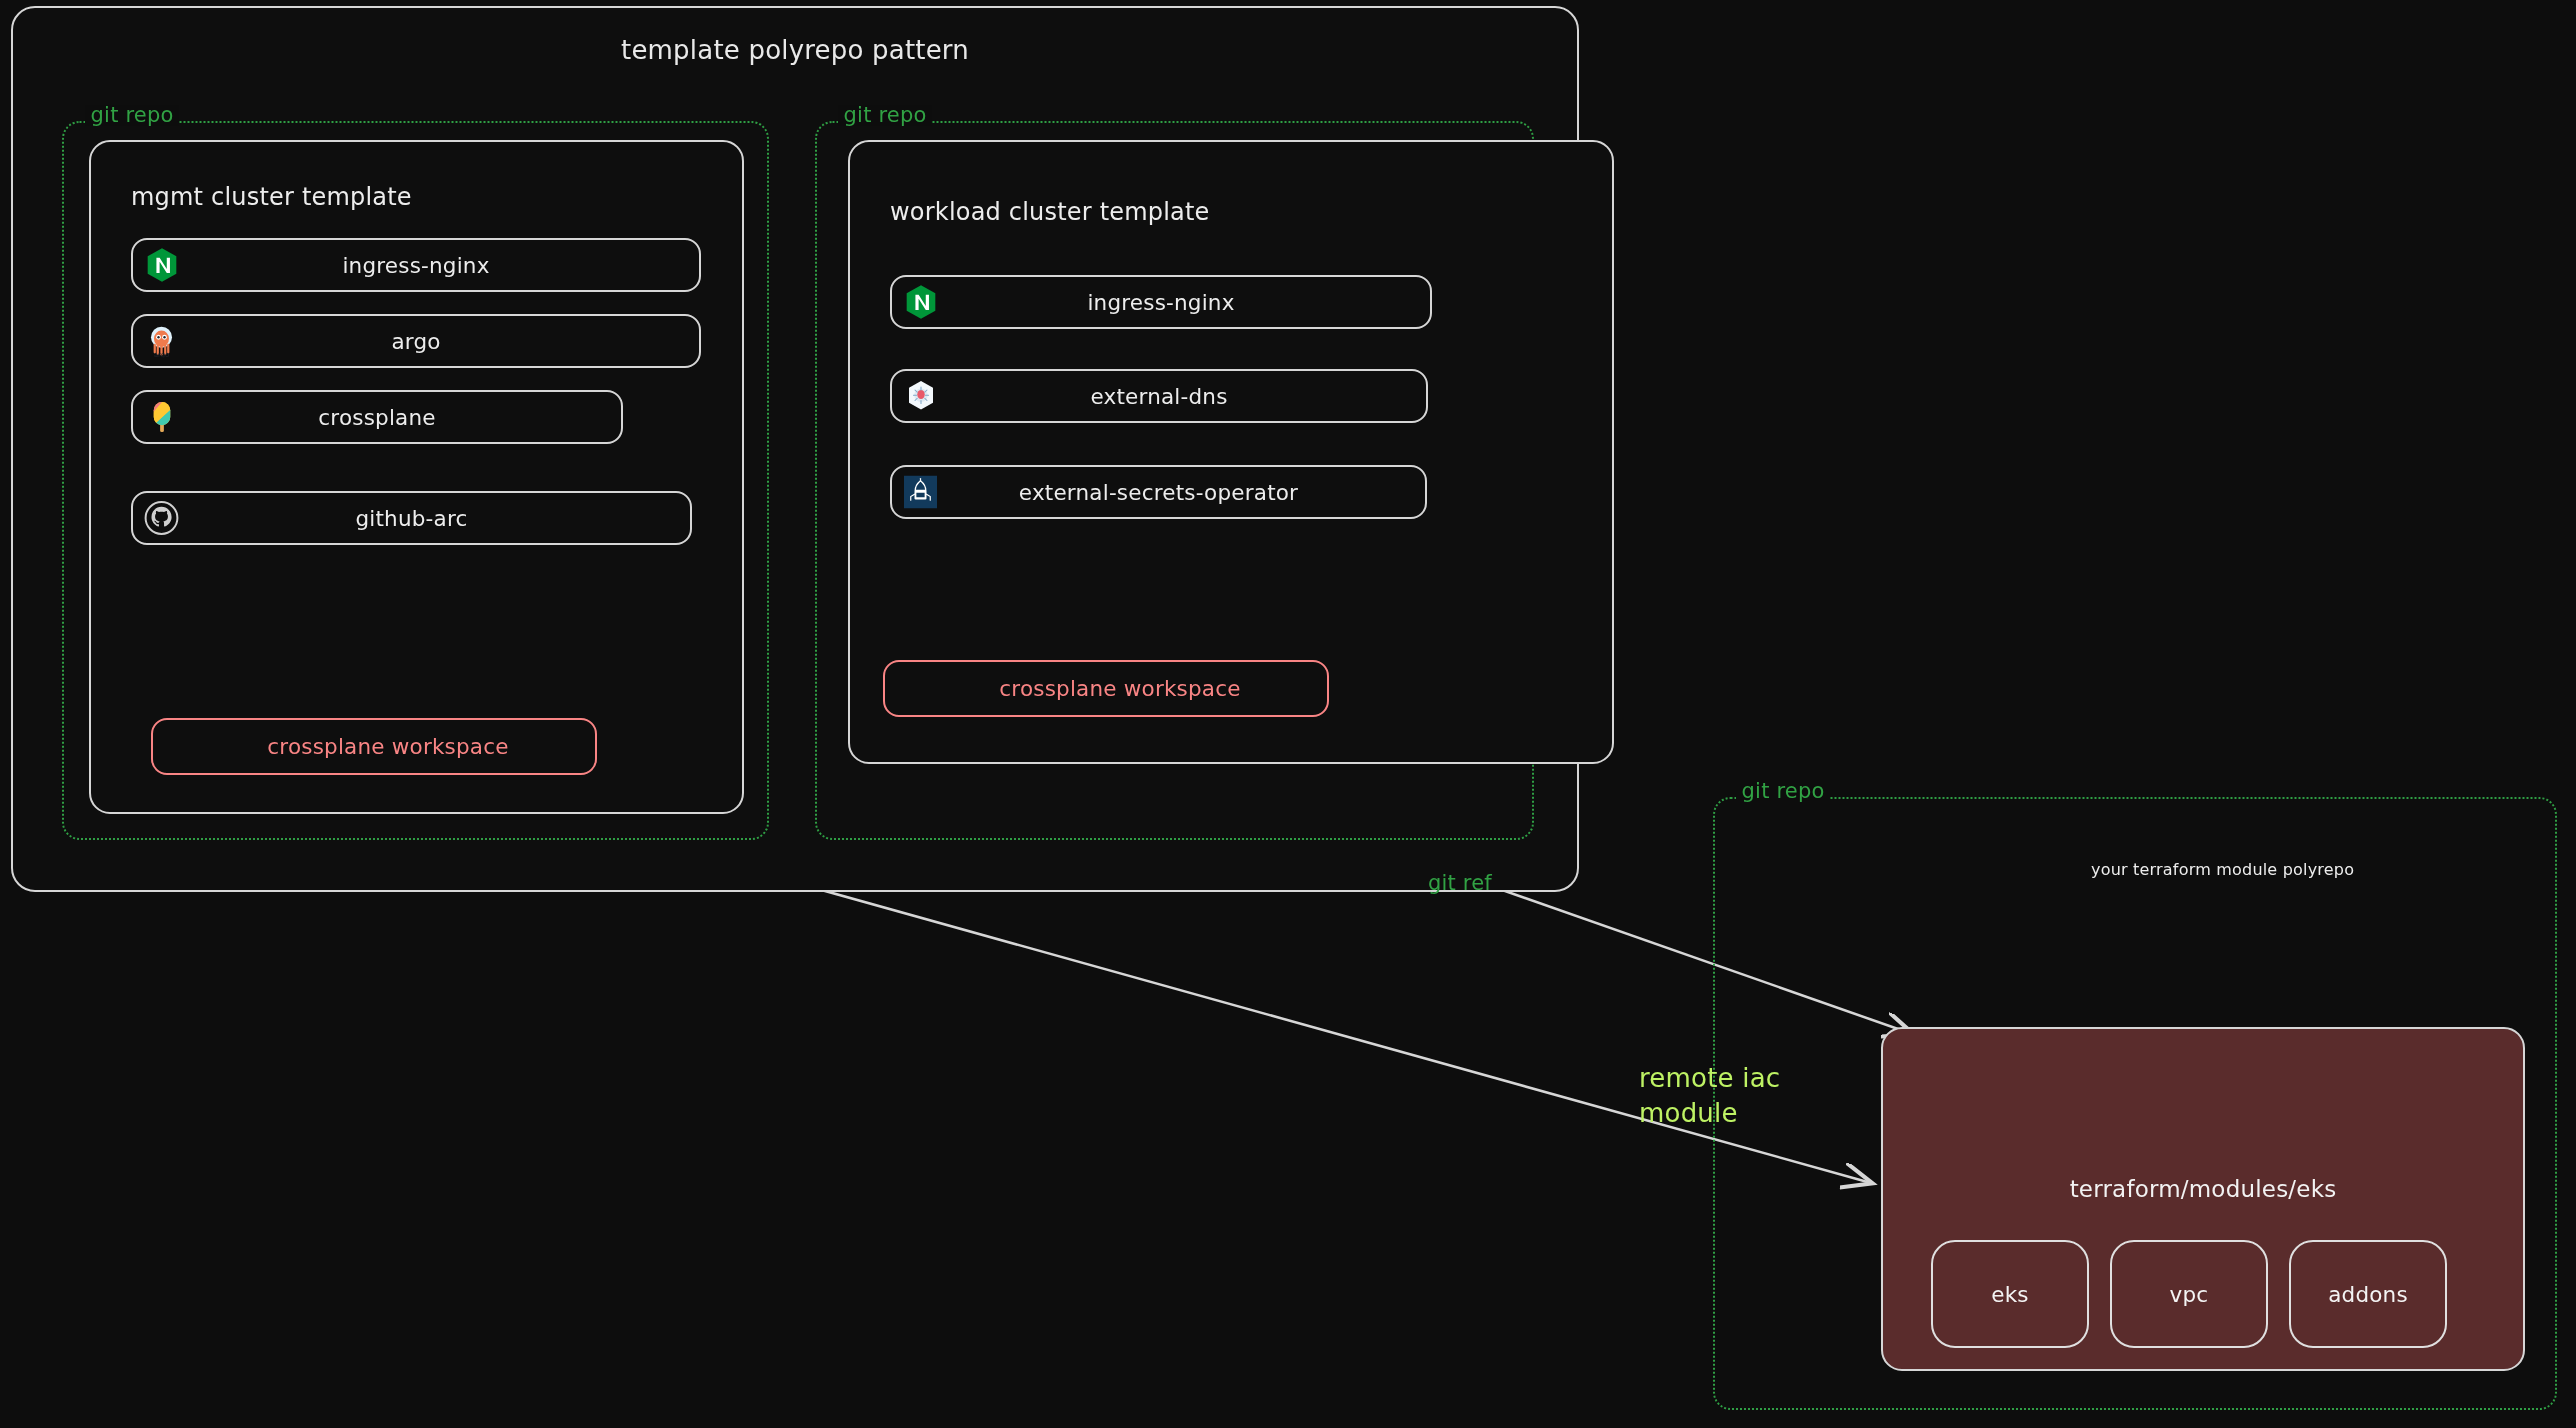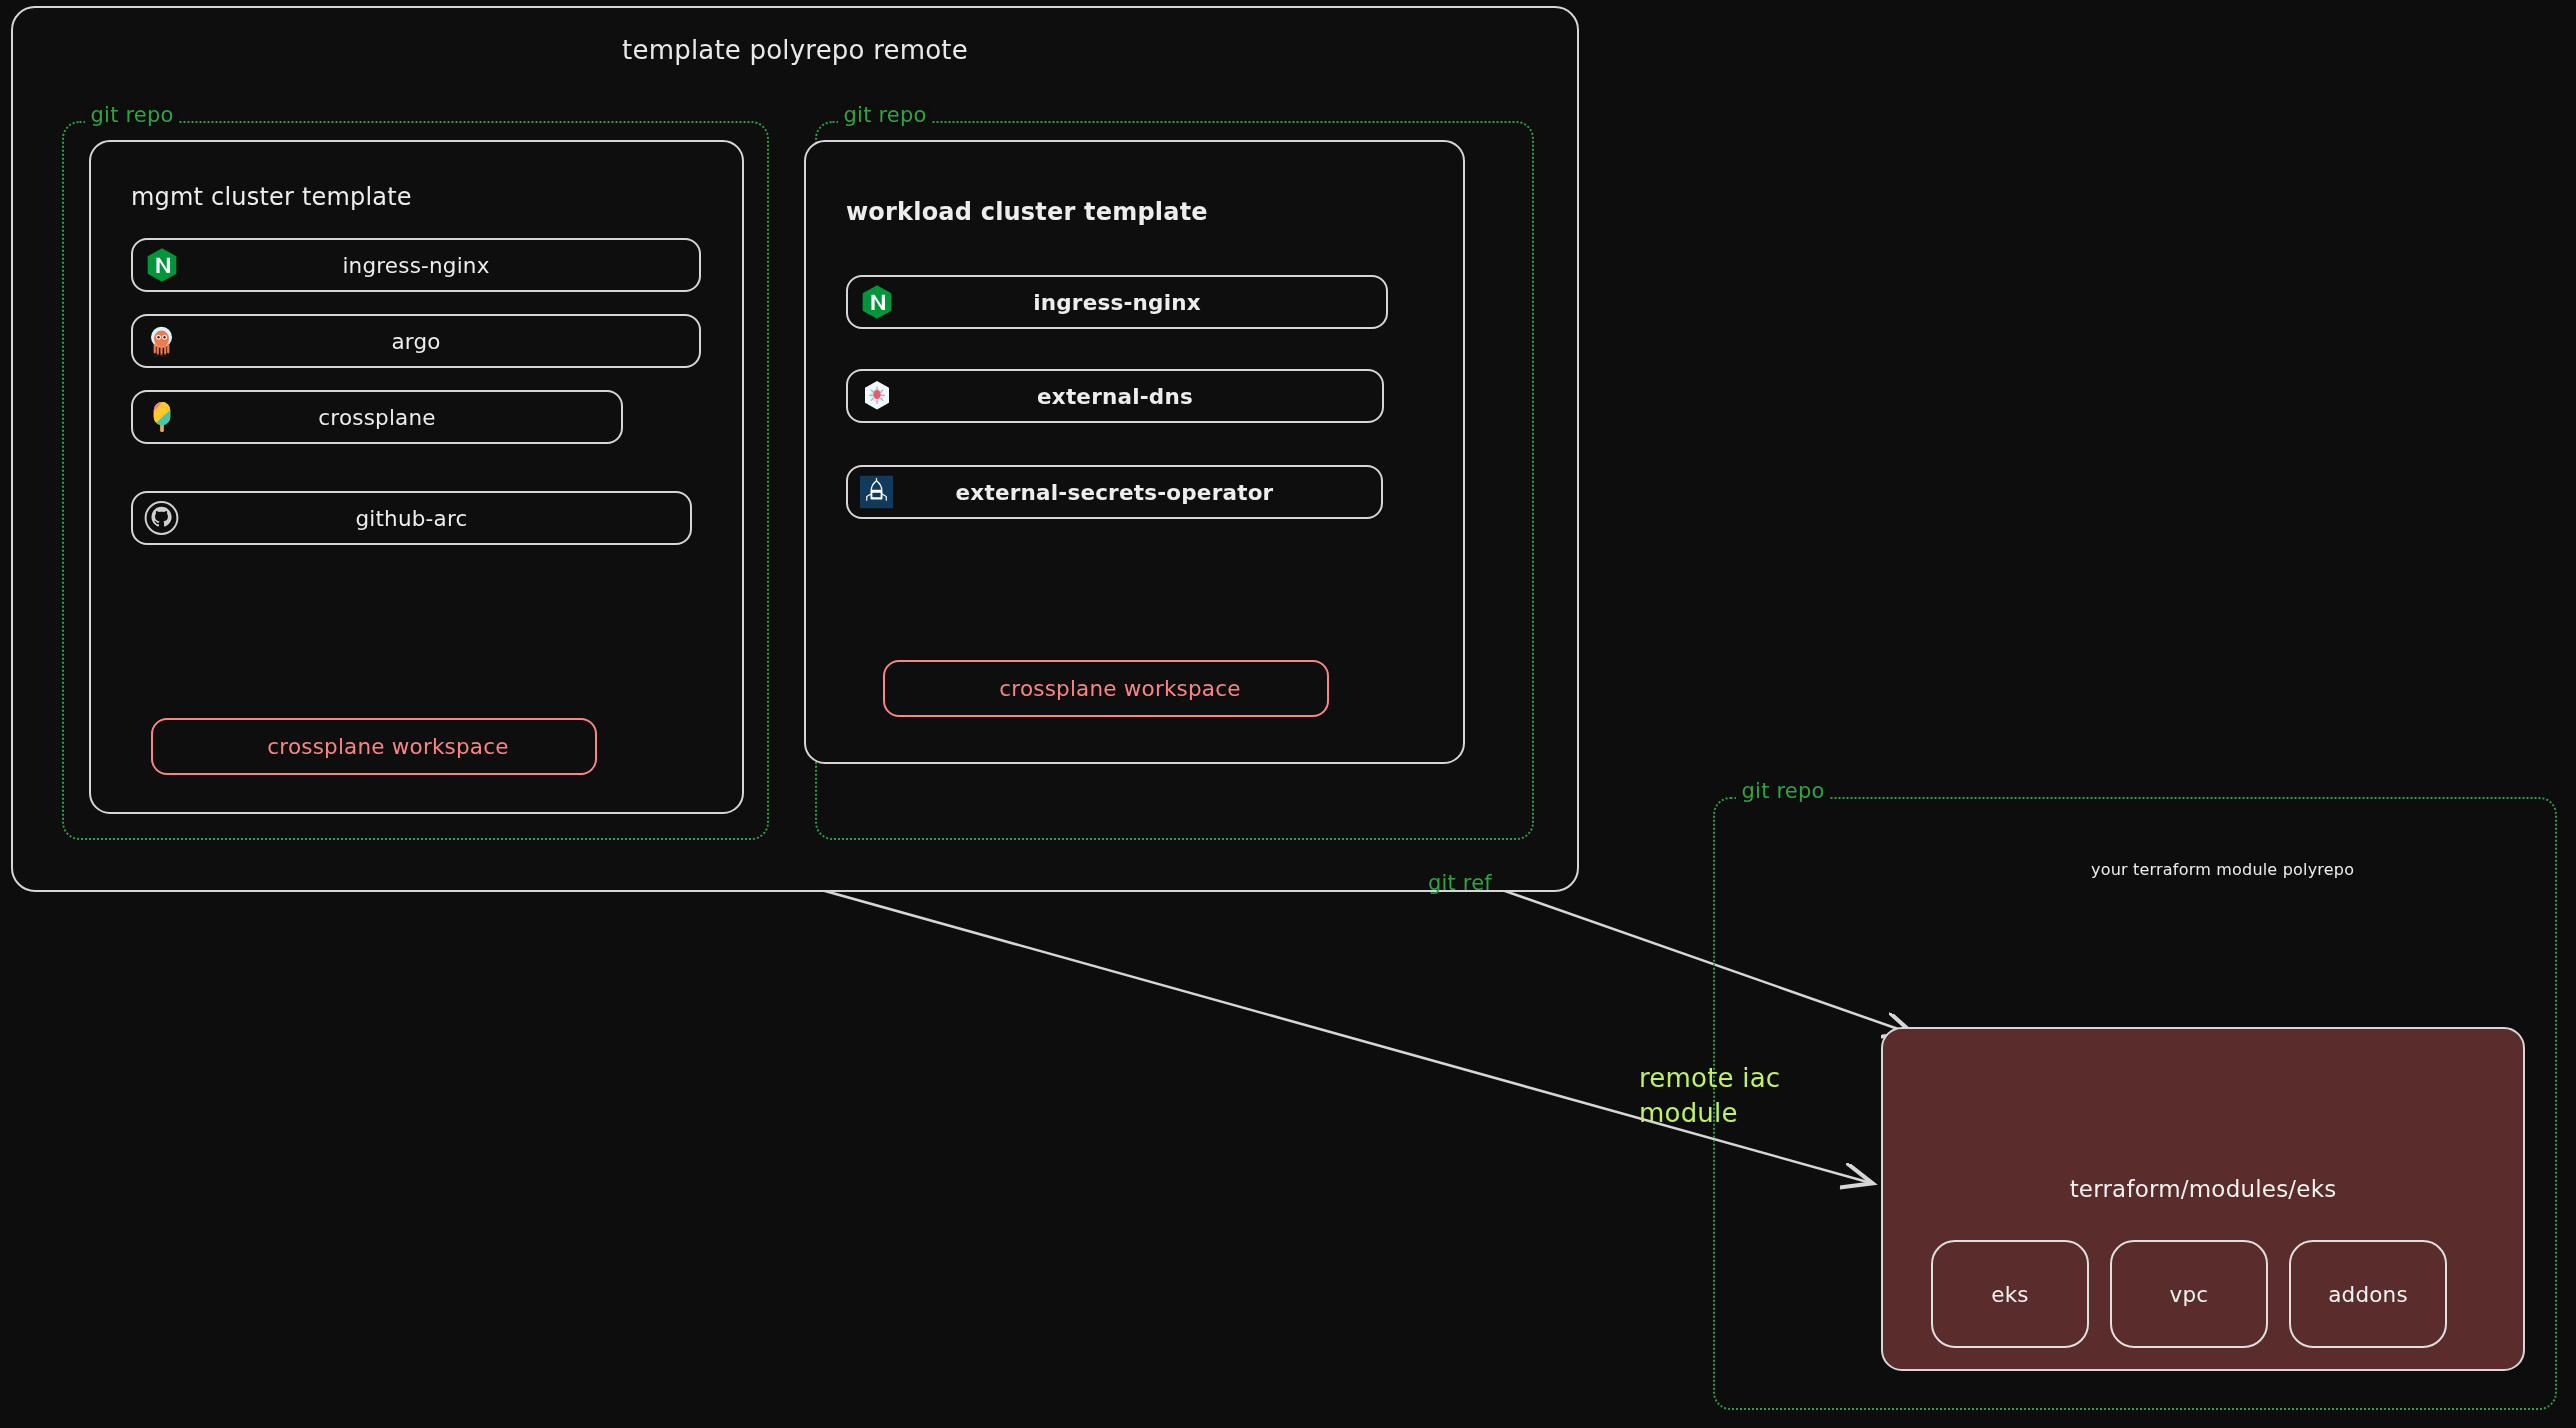--- a/index.html
+++ b/index.html
@@ -73,21 +73,21 @@
 
   
   .tmpl-card {
     position: absolute;
     border: 2.4px solid #d6d6d6;
     border-radius: 21px;
     box-sizing: border-box;
     background: #0e0e0e;
   }
   #card-mgmt { left: 89px;  top: 140px; width: 655px;  height: 674px; }
-  #card-wl   { left: 804px; top: 140px; width: 661px;  height: 624px; font-weight: bold; }
+  #card-wl   { left: 848px; top: 140px; width: 766px;  height: 624px; }
 
   .card-title {
     position: absolute;
     left: 40px;
     font-size: 24px;
     color: #ededed;
     white-space: nowrap;
   }
 
   
@@ -212,21 +212,21 @@
       <path d="M0,0 L12,5 L0,10" fill="none" stroke="#d6d6d6" stroke-width="1.6"></path>
     </marker>
   </defs>
 
   <path d="M 521 975 L 2348 1485" fill="none" stroke="#d6d6d6" stroke-width="3.2" marker-end="url(#arrowhead)"></path>
 
   <path d="M 1273 902 L 2400 1298" fill="none" stroke="#d6d6d6" stroke-width="3.2" marker-end="url(#arrowhead)"></path>
 </svg>
 
 <div class="outer-box">
-  <div class="outer-title hand">template polyrepo remote</div>
+  <div class="outer-title hand">template polyrepo pattern</div>
 </div>
 
 <div class="gitrepo" id="gitrepo-mgmt">
   <span class="gitrepo-label hand">git repo</span>
 </div>
 
 <div class="tmpl-card" id="card-mgmt">
   <div class="card-title hand" style="top:41px;">mgmt cluster template</div>
 
   <div class="comp-row" style="left:40px; top:96px; width:570px; height:54px;">

